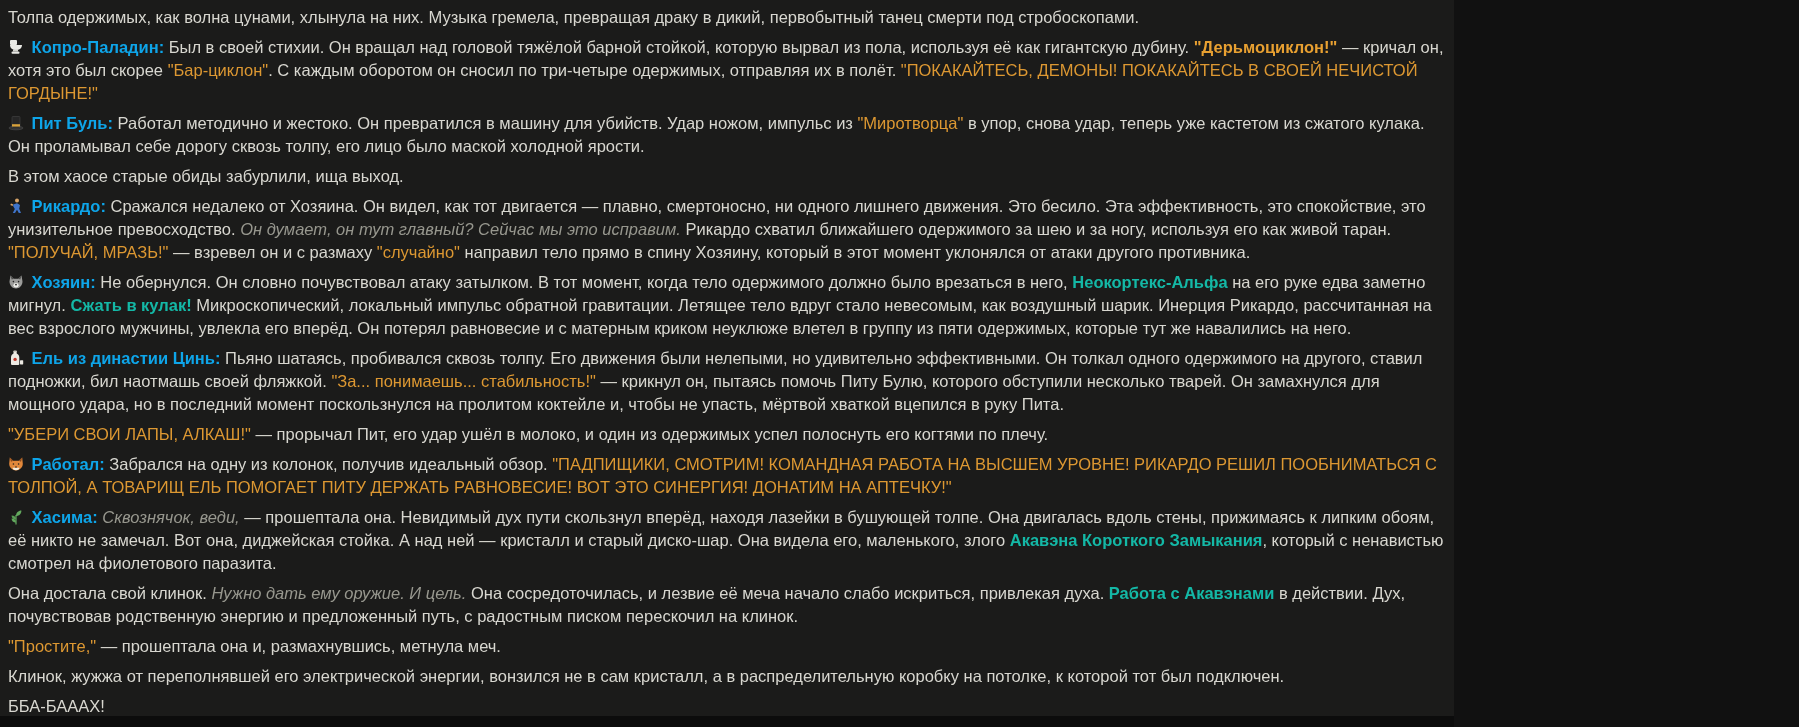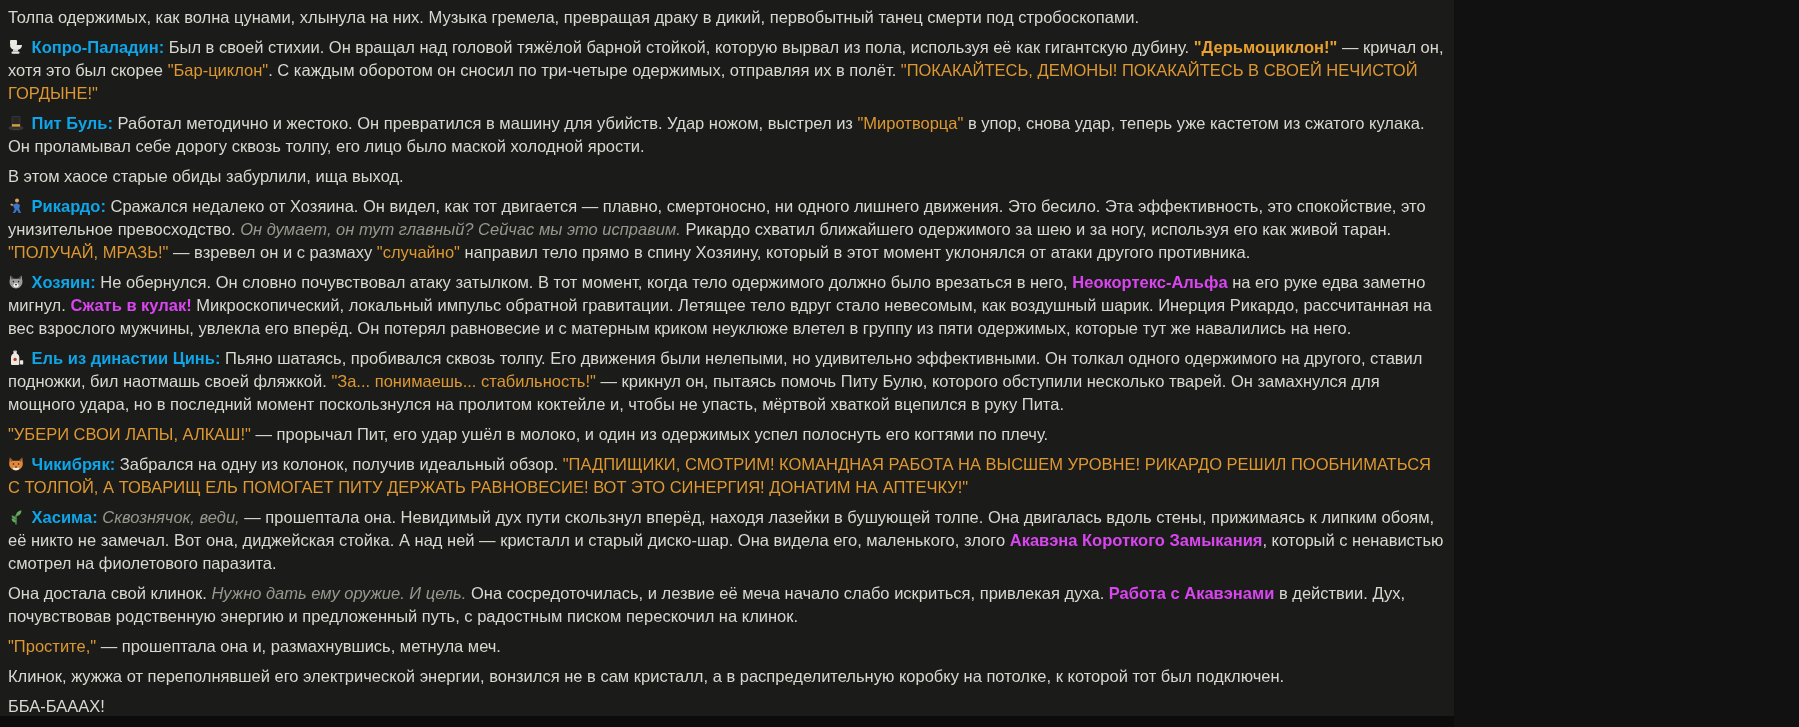--- a/index.html
+++ b/index.html
@@ -11,21 +11,21 @@
     font-family:"Liberation Sans","DejaVu Sans",sans-serif;
     font-size:16.5px;
     line-height:23px;
     color:#d8d7d0;
     box-sizing:border-box;
     padding:6px 10px 12px 8px;
   }
   .para{margin:0 0 7px 0;}
   .seg-t{color:#d8d7d0;}
   .seg-n{color:#0ea5e9;font-weight:bold;}
-  .seg-b{color:#d946ef;font-weight:bold;}
+  .seg-b{color:#14b8a6;font-weight:bold;}
   .seg-o{color:#dd9832;}
   .seg-ob{color:#e8a031;font-weight:bold;}
   .seg-i{color:#97978e;font-style:italic;}
   .char-icon{display:inline-block;width:16px;height:16px;vertical-align:-2px;margin-right:3px;}
   .bottom-bar{
     position:absolute;left:0;bottom:0;width:100%;height:11px;
     background:#0c0c0c;
   }
 </style>
 </head>
@@ -40,21 +40,21 @@
     <rect x="5" y="10.5" width="5" height="2" fill="#d4d4cd"></rect>
     <rect x="3.5" y="12.5" width="8" height="2.2" rx="1" fill="#e9e9e4"></rect>
   </svg>
 <span class="seg-n">Копро-Паладин:</span><span class="seg-t"> Был в своей стихии. Он вращал над головой тяжёлой барной стойкой, которую вырвал из пола, используя её как гигантскую дубину. </span><span class="seg-ob">"Дерьмоциклон!"</span><span class="seg-t"> — кричал он, хотя это был скорее </span><span class="seg-o">"Бар-циклон"</span><span class="seg-t">. С каждым оборотом он сносил по три-четыре одержимых, отправляя их в полёт. </span><span class="seg-o">"ПОКАКАЙТЕСЬ, ДЕМОНЫ! ПОКАКАЙТЕСЬ В СВОЕЙ НЕЧИСТОЙ ГОРДЫНЕ!"</span></p>
     <p class="para">
   <svg class="char-icon" viewBox="0 0 16 16" xmlns="http://www.w3.org/2000/svg">
     <ellipse cx="8" cy="13" rx="7" ry="1.8" fill="#2e2e2e" stroke="#5a5a5a" stroke-width="0.5"></ellipse>
     <rect x="4" y="1.5" width="8" height="11.5" rx="1" fill="#262626" stroke="#4d4d4d" stroke-width="0.5"></rect>
     <rect x="4" y="9.2" width="8" height="2.4" fill="#d8a23c"></rect>
   </svg>
-<span class="seg-n">Пит Буль:</span><span class="seg-t"> Работал методично и жестоко. Он превратился в машину для убийств. Удар ножом, выстрел из </span><span class="seg-o">"Миротворца"</span><span class="seg-t"> в упор, снова удар, теперь уже кастетом из сжатого кулака. Он проламывал себе дорогу сквозь толпу, его лицо было маской холодной ярости.</span></p>
+<span class="seg-n">Пит Буль:</span><span class="seg-t"> Работал методично и жестоко. Он превратился в машину для убийств. Удар ножом, импульс из </span><span class="seg-o">"Миротворца"</span><span class="seg-t"> в упор, снова удар, теперь уже кастетом из сжатого кулака. Он проламывал себе дорогу сквозь толпу, его лицо было маской холодной ярости.</span></p>
     <p class="para"><span class="seg-t">В этом хаосе старые обиды забурлили, ища выход.</span></p>
     <p class="para">
   <svg class="char-icon" viewBox="0 0 16 16" xmlns="http://www.w3.org/2000/svg">
     <circle cx="9" cy="2.6" r="2" fill="#d8a468"></circle>
     <path d="M5.2 6.5l3.8-1.3 3 1.8-.8 3.7 1.8 4.3h-2.2l-1.8-3.2-2 3.2H4.8l2-4-1.6-2.8z" fill="#3f74c9"></path>
     <path d="M3 5.5l2.2 1-.6 1.5L2.3 7z" fill="#d8a468"></path>
   </svg>
 <span class="seg-n">Рикардо:</span><span class="seg-t"> Сражался недалеко от Хозяина. Он видел, как тот двигается — плавно, смертоносно, ни одного лишнего движения. Это бесило. Эта эффективность, это спокойствие, это унизительное превосходство. </span><span class="seg-i">Он думает, он тут главный? Сейчас мы это исправим.</span><span class="seg-t"> Рикардо схватил ближайшего одержимого за шею и за ногу, используя его как живой таран. </span><span class="seg-o">"ПОЛУЧАЙ, МРАЗЬ!"</span><span class="seg-t"> — взревел он и с размаху </span><span class="seg-o">"случайно"</span><span class="seg-t"> направил тело прямо в спину Хозяину, который в этот момент уклонялся от атаки другого противника.</span></p>
     <p class="para">
   <svg class="char-icon" viewBox="0 0 16 16" xmlns="http://www.w3.org/2000/svg">
@@ -79,21 +79,21 @@
     <p class="para">
   <svg class="char-icon" viewBox="0 0 16 16" xmlns="http://www.w3.org/2000/svg">
     <path d="M1.8 1.6l3.4 3.2h5.6l3.4-3.2.6 6.2c0 4-3.4 6.6-6.8 6.6S1.2 11.8 1.2 7.8z" fill="#e2883a"></path>
     <path d="M1.8 1.6l3.4 3.2-2.2 1z" fill="#8a4a1e"></path>
     <path d="M14.2 1.6l-3.4 3.2 2.2 1z" fill="#8a4a1e"></path>
     <path d="M8 14.2c-2.2 0-3.4-1.1-3.4-2.4h6.8c0 1.3-1.2 2.4-3.4 2.4z" fill="#f4ecdd"></path>
     <circle cx="5.4" cy="8" r="0.8" fill="#222"></circle>
     <circle cx="10.6" cy="8" r="0.8" fill="#222"></circle>
     <circle cx="8" cy="11" r="0.8" fill="#222"></circle>
   </svg>
-<span class="seg-n">Чикибряк:</span><span class="seg-t"> Забрался на одну из колонок, получив идеальный обзор. </span><span class="seg-o">"ПАДПИЩИКИ, СМОТРИМ! КОМАНДНАЯ РАБОТА НА ВЫСШЕМ УРОВНЕ! РИКАРДО РЕШИЛ ПООБНИМАТЬСЯ С ТОЛПОЙ, А ТОВАРИЩ ЕЛЬ ПОМОГАЕТ ПИТУ ДЕРЖАТЬ РАВНОВЕСИЕ! ВОТ ЭТО СИНЕРГИЯ! ДОНАТИМ НА АПТЕЧКУ!"</span></p>
+<span class="seg-n">Работал:</span><span class="seg-t"> Забрался на одну из колонок, получив идеальный обзор. </span><span class="seg-o">"ПАДПИЩИКИ, СМОТРИМ! КОМАНДНАЯ РАБОТА НА ВЫСШЕМ УРОВНЕ! РИКАРДО РЕШИЛ ПООБНИМАТЬСЯ С ТОЛПОЙ, А ТОВАРИЩ ЕЛЬ ПОМОГАЕТ ПИТУ ДЕРЖАТЬ РАВНОВЕСИЕ! ВОТ ЭТО СИНЕРГИЯ! ДОНАТИМ НА АПТЕЧКУ!"</span></p>
     <p class="para">
   <svg class="char-icon" viewBox="0 0 16 16" xmlns="http://www.w3.org/2000/svg">
     <path d="M8 15.5V6" stroke="#5da05a" stroke-width="1.3" fill="none"></path>
     <path d="M8 7C8 3.8 10.2 1.5 13.4 1.5 13.4 4.8 11.2 7 8 7z" fill="#63a95e"></path>
     <path d="M8 10.2C8 8 6.3 6.4 3.6 6.4c0 2.7 1.7 4.3 4.4 3.8z" fill="#5a9e55"></path>
     <path d="M8 13.4c0-2.2-1.7-3.8-4.4-3.8 0 2.7 1.7 4.3 4.4 3.8z" fill="#63a95e"></path>
   </svg>
 <span class="seg-n">Хасима:</span><span class="seg-i"> Сквознячок, веди,</span><span class="seg-t"> — прошептала она. Невидимый дух пути скользнул вперёд, находя лазейки в бушующей толпе. Она двигалась вдоль стены, прижимаясь к липким обоям, её никто не замечал. Вот она, диджейская стойка. А над ней — кристалл и старый диско-шар. Она видела его, маленького, злого </span><span class="seg-b">Акавэна Короткого Замыкания</span><span class="seg-t">, который с ненавистью смотрел на фиолетового паразита.</span></p>
     <p class="para"><span class="seg-t">Она достала свой клинок. </span><span class="seg-i">Нужно дать ему оружие. И цель.</span><span class="seg-t"> Она сосредоточилась, и лезвие её меча начало слабо искриться, привлекая духа. </span><span class="seg-b">Работа с Акавэнами</span><span class="seg-t"> в действии. Дух, почувствовав родственную энергию и предложенный путь, с радостным писком перескочил на клинок.</span></p>
     <p class="para"><span class="seg-o">"Простите,"</span><span class="seg-t"> — прошептала она и, размахнувшись, метнула меч.</span></p>

